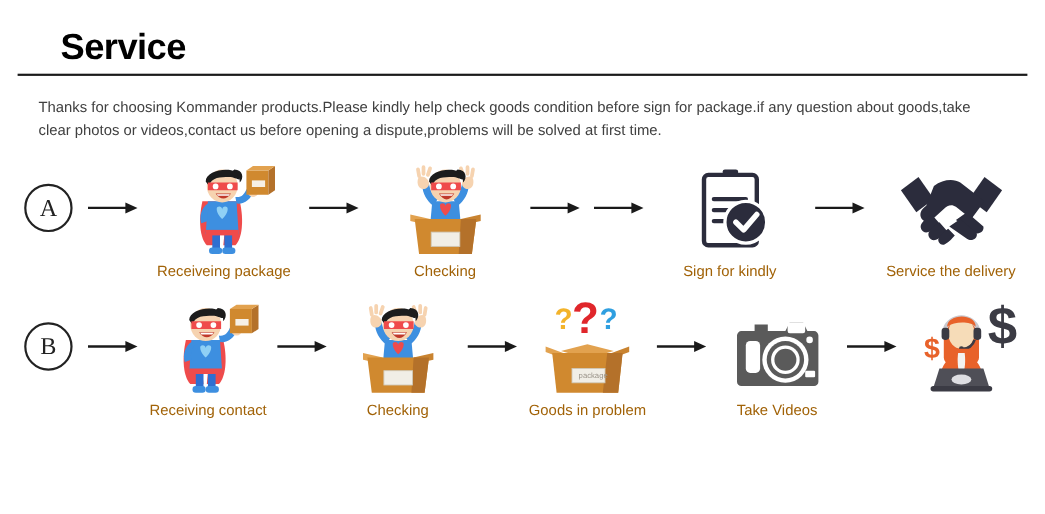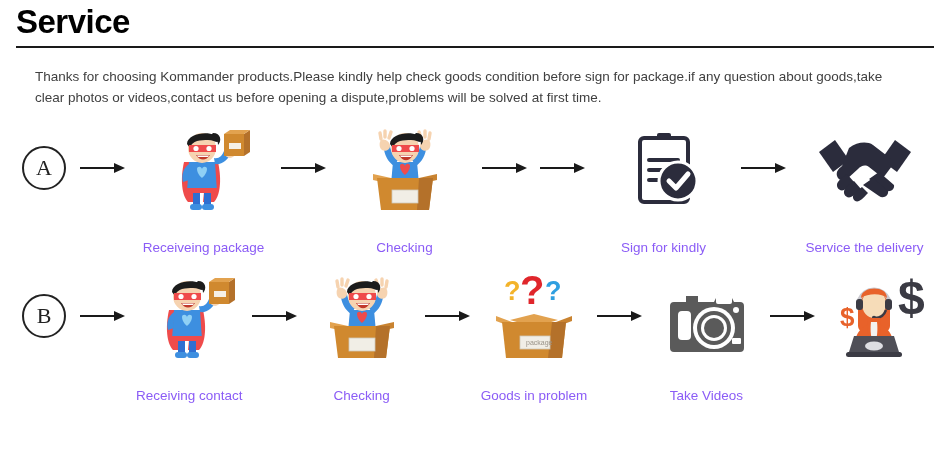--- a/index.html
+++ b/index.html
@@ -17,21 +17,22 @@
   }
   .page {
     position: relative;
     width: 950px;
     height: 467px;
     box-sizing: border-box;
   }
 
   
   .header {
-    padding: 3px 0 0 16px;
+    padding: 24px 0 0 16px;
+    margin-left: 39px;
   }
   .page-title {
     font-size: 33px;
     font-weight: bold;
     letter-spacing: -0.5px;
     color: #000000;
     line-height: 38px;
     margin: 0;
     font-family: "Liberation Sans", sans-serif;
   }
@@ -98,24 +99,24 @@
   }
   .step-art {
     height: 92px;
     width: 100%;
     display: flex;
     align-items: flex-end;
     justify-content: center;
   }
   .step-art svg { display: block; }
   .step-label {
-    margin-top: 25px;
+    margin-top: 3px;
     font-size: 13.5px;
     line-height: 17px;
-    color: #8b5cf6;
+    color: #a16207;
     white-space: pre-line;
   }
 </style>
 </head>
 <body>
 
 <div class="page">
 
   <div class="header">
     <h1 class="page-title">Service</h1>

